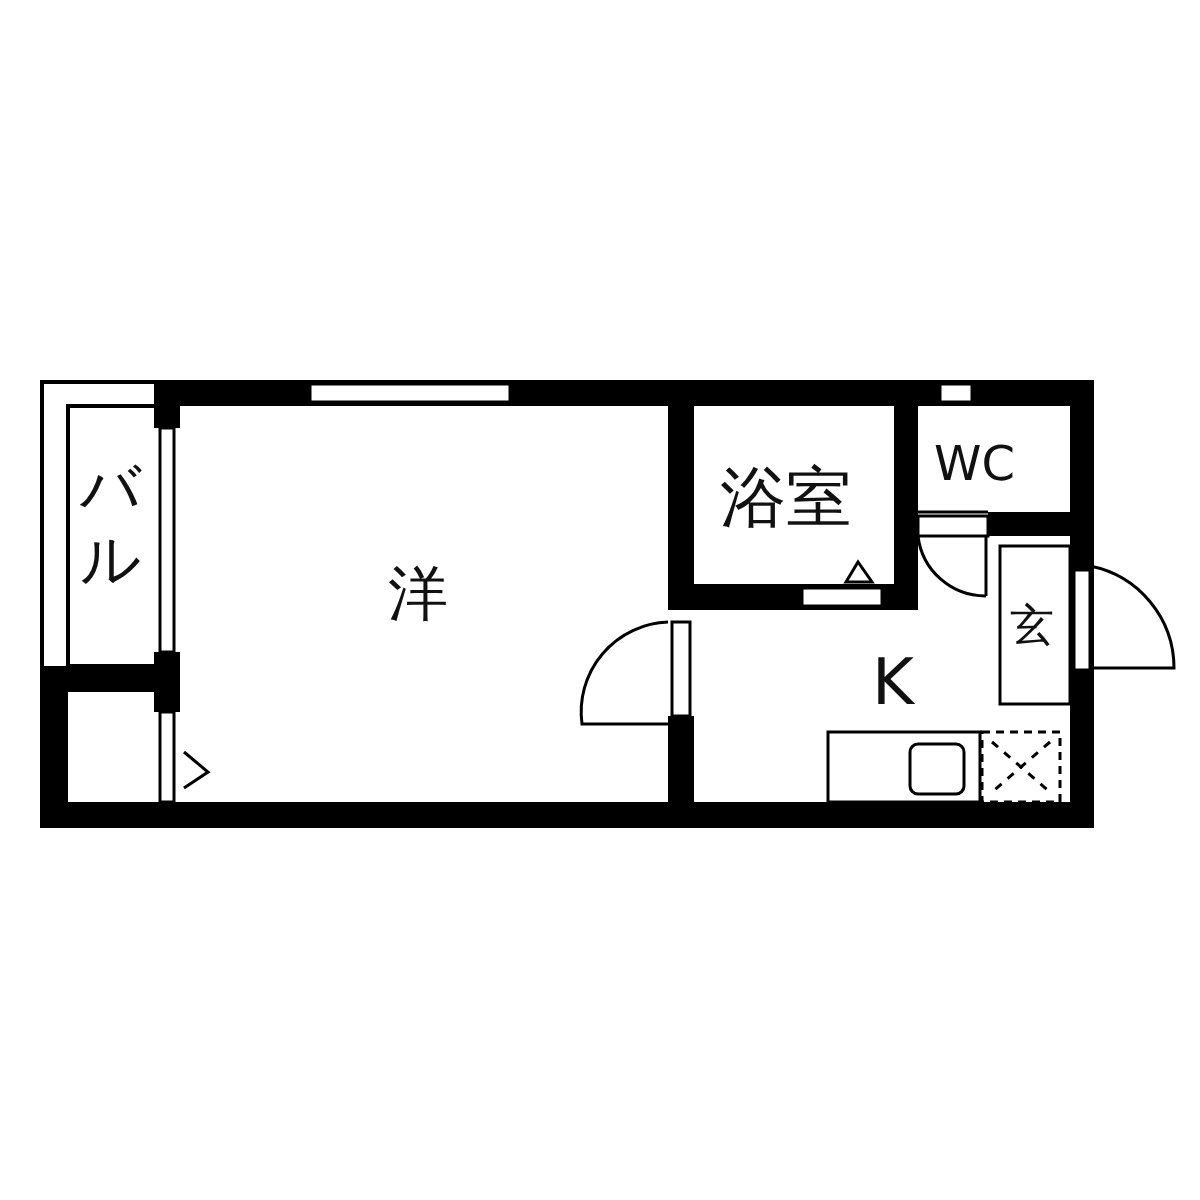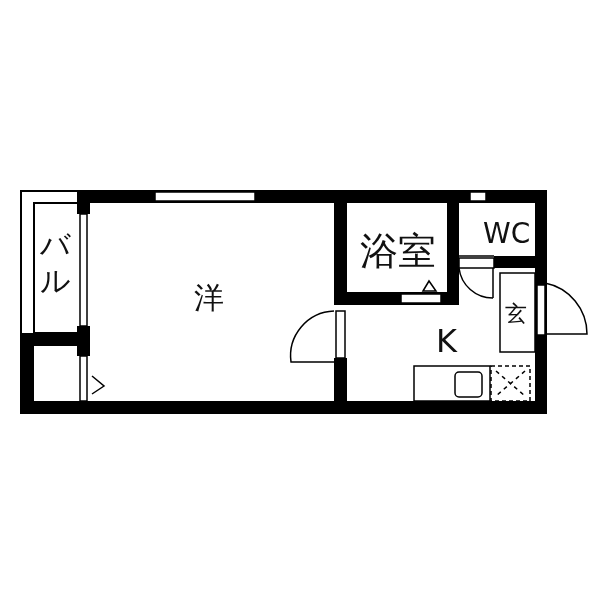--- a/index.html
+++ b/index.html
@@ -72,16 +72,16 @@
     <rect x="455" y="372" width="27" height="25" rx="4"></rect>
     <rect x="491" y="366" width="39" height="35" stroke-dasharray="4,3"></rect>
     <line x1="496" y1="371" x2="525" y2="396" stroke-dasharray="4,4"></line>
     <line x1="525" y1="371" x2="496" y2="396" stroke-dasharray="4,4"></line>
   </g>
 </svg>
 
 <div class="lbl" style="left:194px;top:283px;font-size:30px;">洋</div>
 <div class="lbl" style="left:40px;top:230px;font-size:30px;">バ</div>
 <div class="lbl" style="left:40px;top:266px;font-size:30px;">ル</div>
-<div class="lbl" style="left:360px;top:232px;font-size:38px;">浴室</div>
-<div class="lbl" style="left:467px;top:220px;font-size:28px;margin-left:16px;">WC</div>
+<div class="lbl" style="left:360px;top:232px;font-size:33px;">浴室</div>
+<div class="lbl" style="left:467px;top:220px;font-size:24px;">WC</div>
 <div class="lbl" style="left:436px;top:325px;font-size:32px;">K</div>
 <div class="lbl" style="left:505px;top:303px;font-size:22px;">玄</div>
 
 </body></html>

